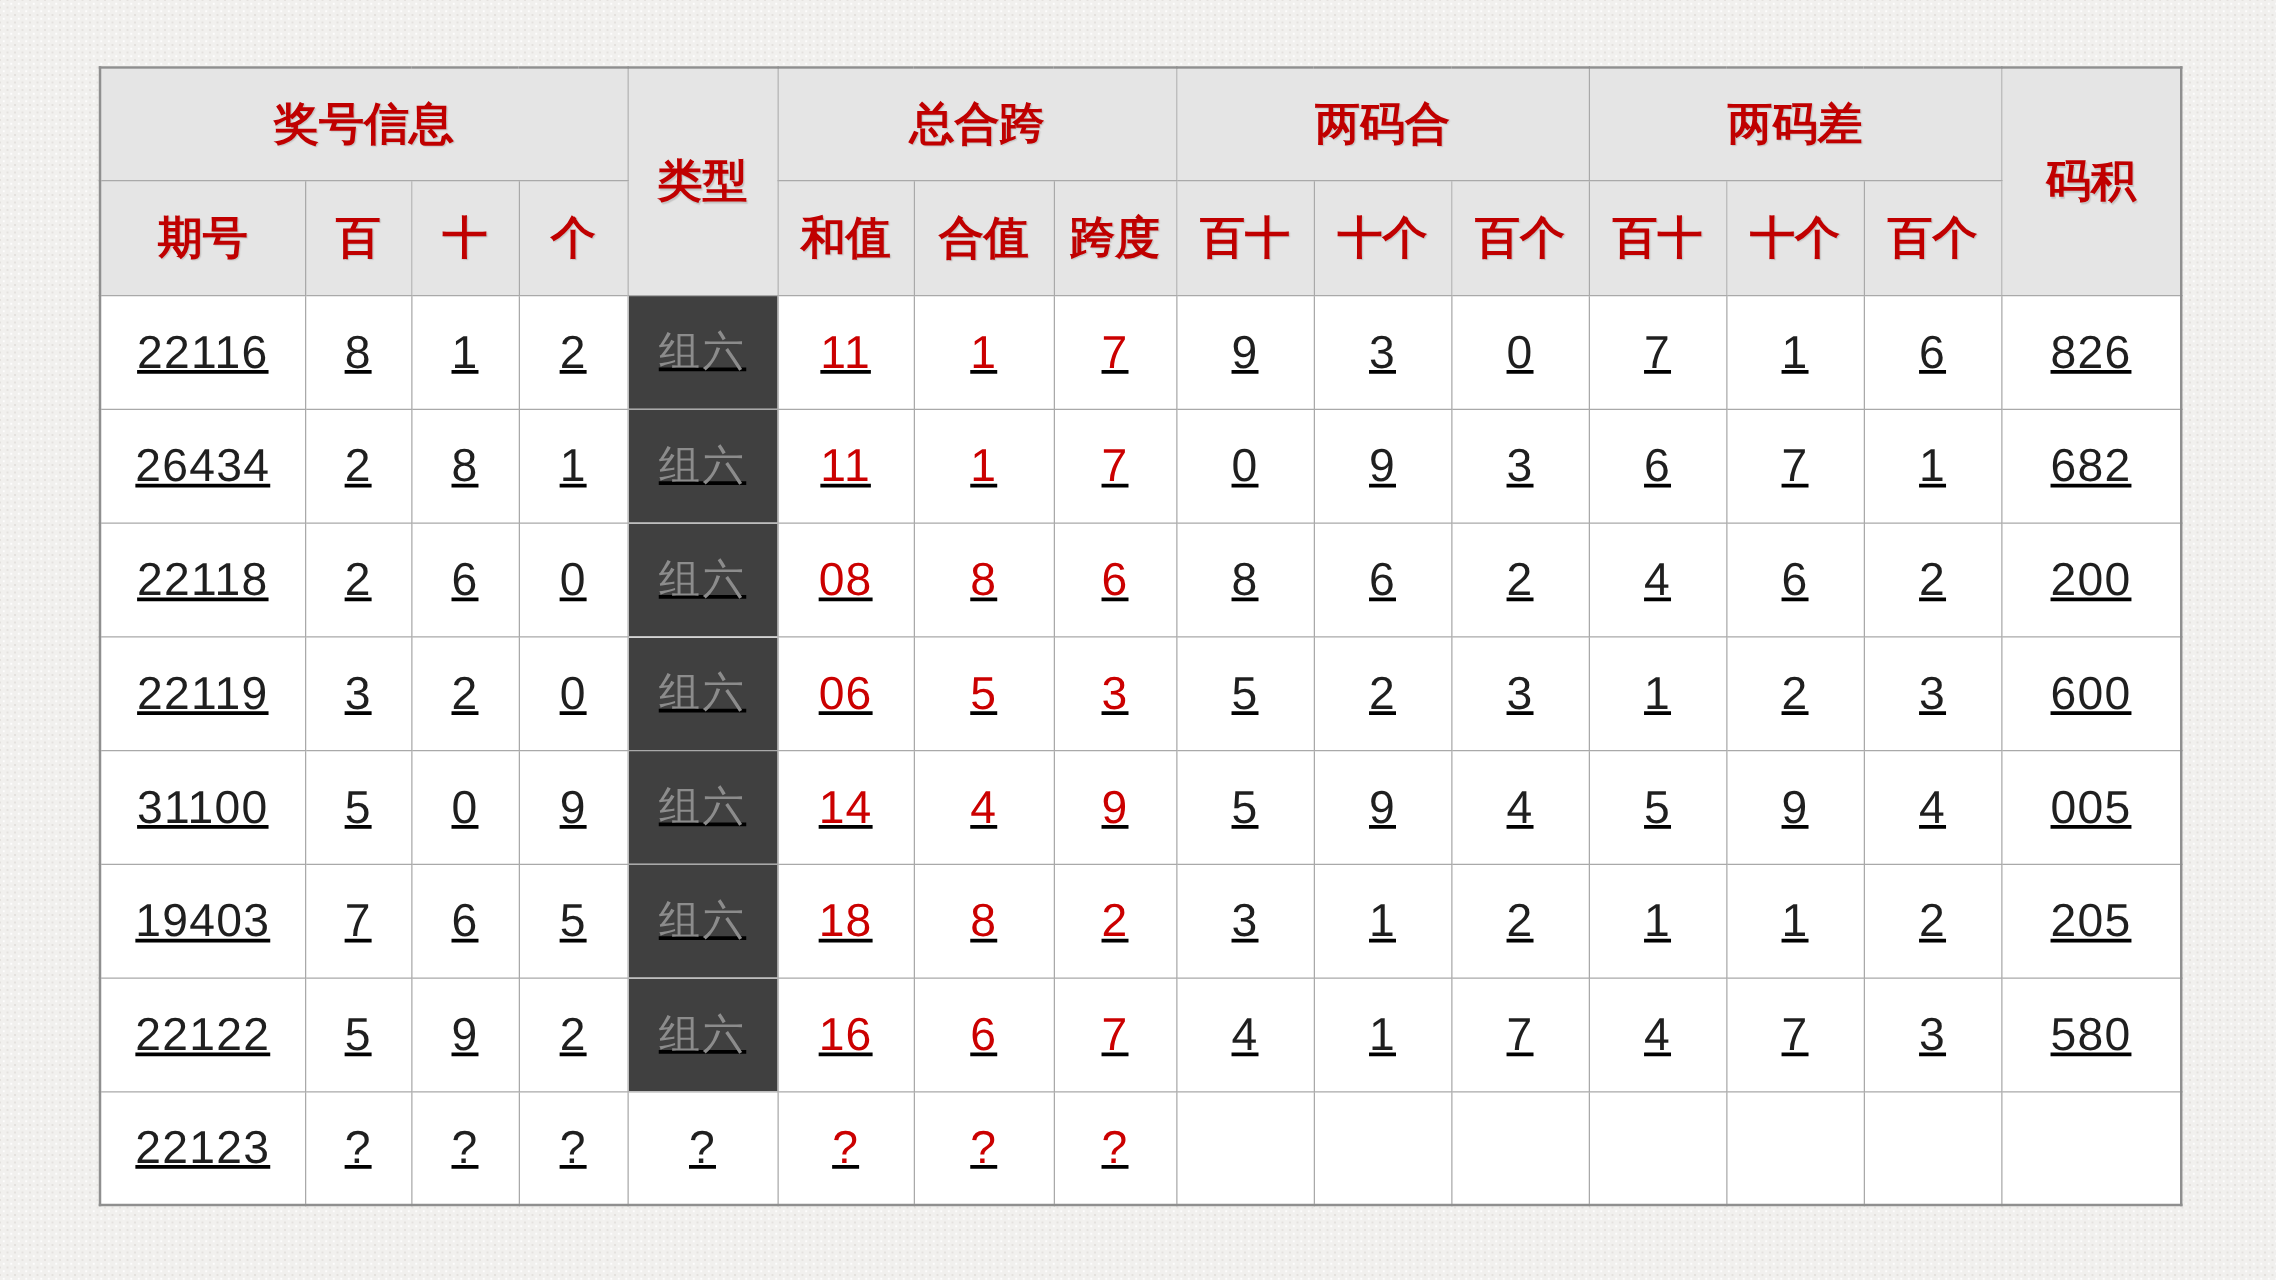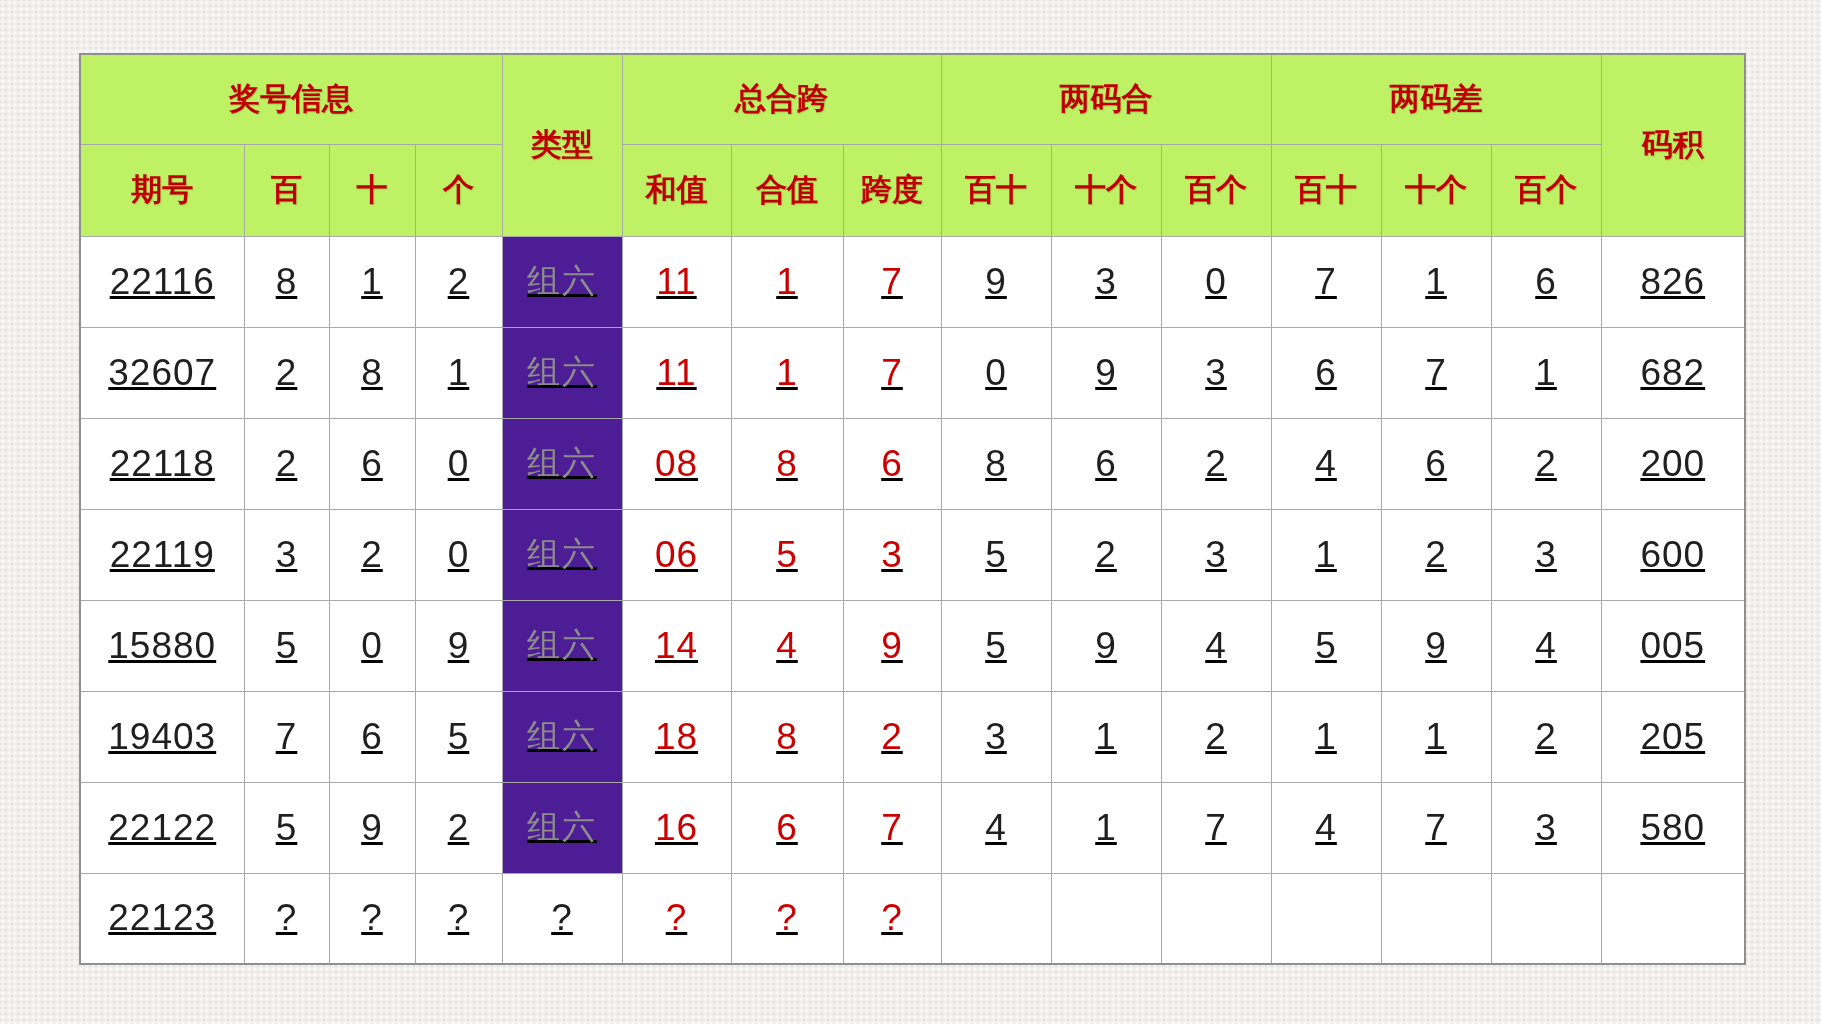--- a/index.html
+++ b/index.html
@@ -16,31 +16,31 @@
   .table-wrap{position:absolute;left:79px;top:53px;}
   table{
     border-collapse:collapse;table-layout:fixed;width:1665px;
     background:#ffffff;border:2px solid #8f8f8f;
   }
   th,td{
     border:1px solid #a9a9a9;text-align:center;vertical-align:middle;
     padding:0;overflow:hidden;white-space:nowrap;
   }
   thead th{
-    color:#c00000;font-weight:bold;font-size:31px;
+    color:#c00000;font-weight:bold;font-size:36px;
     text-shadow:1px 1px 1px rgba(0,0,0,.15);
-    background:#bef264;
+    background:#e5e5e5;
     text-align:center;
   }
   tr.group-row{height:90px;}
   tr.sub-row{height:92px;}
   tbody tr{height:91px;text-decoration:underline;}
   tbody td{font-size:37px;color:#1f1f1f;font-weight:400;letter-spacing:1px;}
   td.red{color:#cb0000;}
-  td.type{background:#4c1d95;color:#8c8c8c;font-size:33px;letter-spacing:2px;}
+  td.type{background:#404040;color:#8c8c8c;font-size:33px;letter-spacing:2px;}
   td.empty{background:#ffffff;}
 </style>
 </head>
 <body>
 
 <div class="table-wrap">
   <table>
     <colgroup>
       <col style="width:164px">
         <col style="width:85px">
@@ -95,21 +95,21 @@
           <td class="red">7</td>
           <td class="num">9</td>
           <td class="num">3</td>
           <td class="num">0</td>
           <td class="num">7</td>
           <td class="num">1</td>
           <td class="num">6</td>
           <td class="num">826</td>
         </tr>
         <tr>
-          <td class="num">32607</td>
+          <td class="num">26434</td>
           <td class="num">2</td>
           <td class="num">8</td>
           <td class="num">1</td>
           <td class="type">组六</td>
           <td class="red">11</td>
           <td class="red">1</td>
           <td class="red">7</td>
           <td class="num">0</td>
           <td class="num">9</td>
           <td class="num">3</td>
@@ -146,21 +146,21 @@
           <td class="red">3</td>
           <td class="num">5</td>
           <td class="num">2</td>
           <td class="num">3</td>
           <td class="num">1</td>
           <td class="num">2</td>
           <td class="num">3</td>
           <td class="num">600</td>
         </tr>
         <tr>
-          <td class="num">15880</td>
+          <td class="num">31100</td>
           <td class="num">5</td>
           <td class="num">0</td>
           <td class="num">9</td>
           <td class="type">组六</td>
           <td class="red">14</td>
           <td class="red">4</td>
           <td class="red">9</td>
           <td class="num">5</td>
           <td class="num">9</td>
           <td class="num">4</td>

